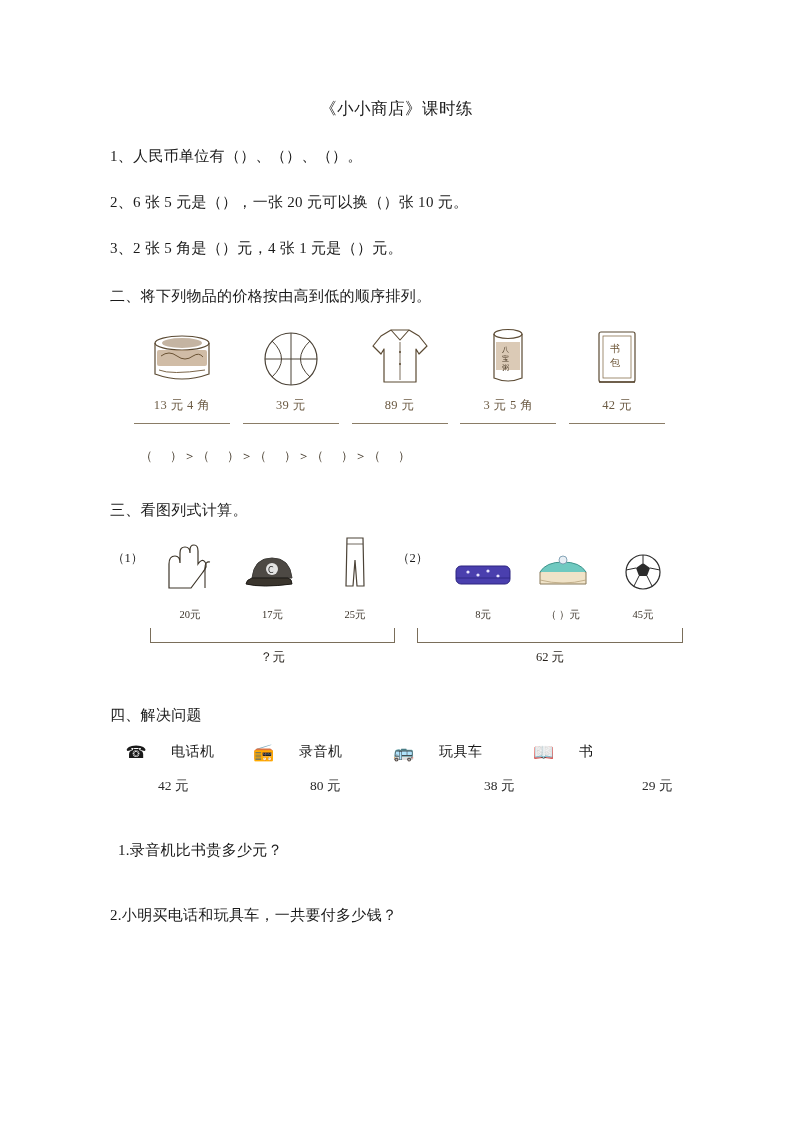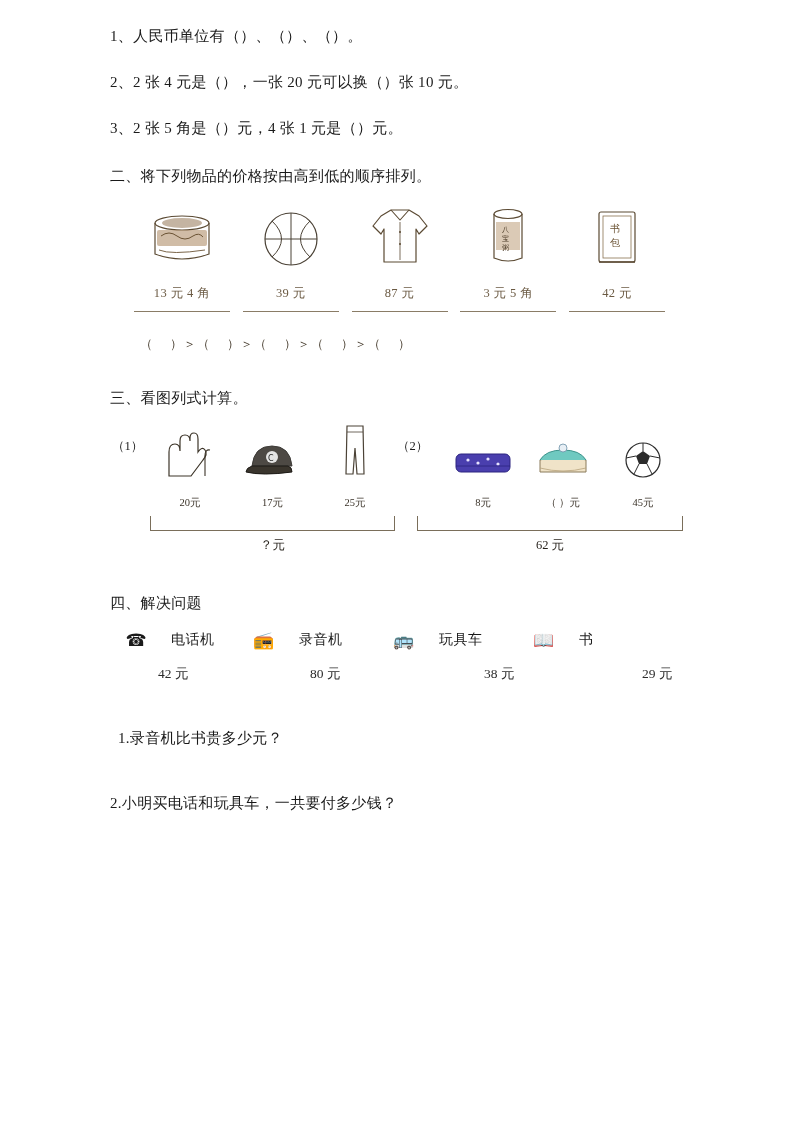--- a/index.html
+++ b/index.html
@@ -54,21 +54,21 @@
   }
   .item .art {
     height: 66px;
     display: flex;
     align-items: flex-end;
     justify-content: center;
   }
   .item .price {
     font-size: 12.5px;
     color: #6b5a43;
-    margin-top: 17px;
+    margin-top: 9px;
     letter-spacing: 0.4px;
   }
   .blank-lines {
     display: flex;
     justify-content: space-between;
     padding: 0 18px 0 24px;
     margin-top: 8px;
   }
   .blank-lines .bl {
     width: 96px;
@@ -176,23 +176,24 @@
   .q.first { padding-left: 8px; }
 
   
   svg { display: block; }
 </style>
 </head>
 <body>
 
 <div class="page">
 
+  <div class="doc-title">《小小商店》课时练</div>
 
   <div class="para">1、人民币单位有（）、（）、（）。</div>
-  <div class="para">2、2 张 4 元是（），一张 20 元可以换（）张 10 元。</div>
+  <div class="para">2、6 张 5 元是（），一张 20 元可以换（）张 10 元。</div>
   <div class="para">3、2 张 5 角是（）元，4 张 1 元是（）元。</div>
 
   <div class="section-head">二、将下列物品的价格按由高到低的顺序排列。</div>
 
   <div class="items-row">
 
     <div class="item">
       <div class="art">
         <svg width="74" height="62" viewBox="0 0 74 62">
           <ellipse cx="37" cy="17" rx="27" ry="7" fill="none" stroke="#5b4a33" stroke-width="1.2"></ellipse>
@@ -222,21 +223,21 @@
     <div class="item">
       <div class="art">
         <svg width="66" height="64" viewBox="0 0 66 64">
           <path d="M24 6 L14 12 L6 22 L14 30 L17 25 L17 58 L49 58 L49 25 L52 30 L60 22 L52 12 L42 6 Z" fill="none" stroke="#5b4a33" stroke-width="1.2" stroke-linejoin="round"></path>
           <path d="M24 6 L33 16 L42 6" fill="none" stroke="#5b4a33" stroke-width="1.1"></path>
           <path d="M33 18 L33 56" fill="none" stroke="#5b4a33" stroke-width="0.8"></path>
           <circle cx="33" cy="28" r="1" fill="#5b4a33"></circle>
           <circle cx="33" cy="40" r="1" fill="#5b4a33"></circle>
         </svg>
       </div>
-      <div class="price">87 元</div>
+      <div class="price">89 元</div>
     </div>
 
     <div class="item">
       <div class="art">
         <svg width="46" height="64" viewBox="0 0 46 64">
           <ellipse cx="23" cy="10" rx="14" ry="4.5" fill="none" stroke="#5b4a33" stroke-width="1.2"></ellipse>
           <path d="M9 10 L9 54 Q23 60 37 54 L37 10" fill="none" stroke="#5b4a33" stroke-width="1.2"></path>
           <rect x="11" y="18" width="24" height="28" fill="#b08a5d" opacity="0.45"></rect>
           <text x="17" y="28" font-size="7" fill="#4a3a26" font-family="'DejaVu Sans',sans-serif">八</text>
           <text x="17" y="37" font-size="7" fill="#4a3a26" font-family="'DejaVu Sans',sans-serif">宝</text>

